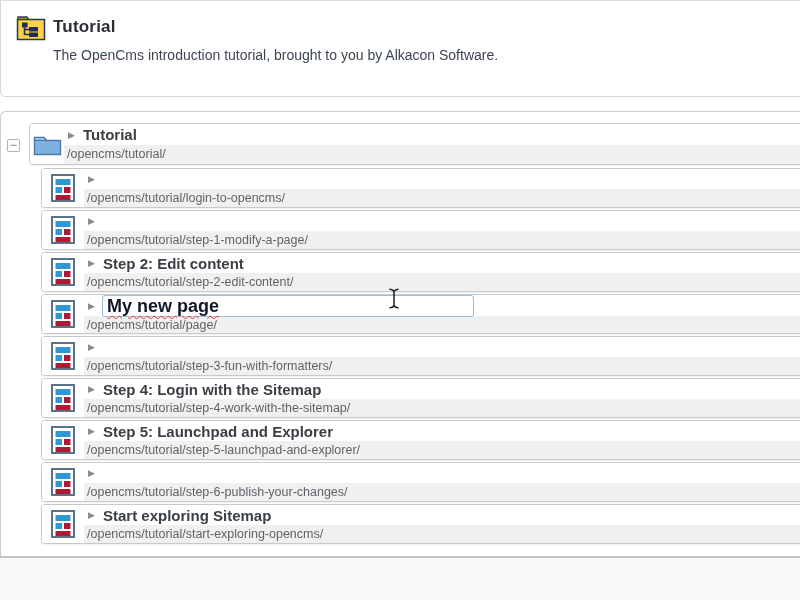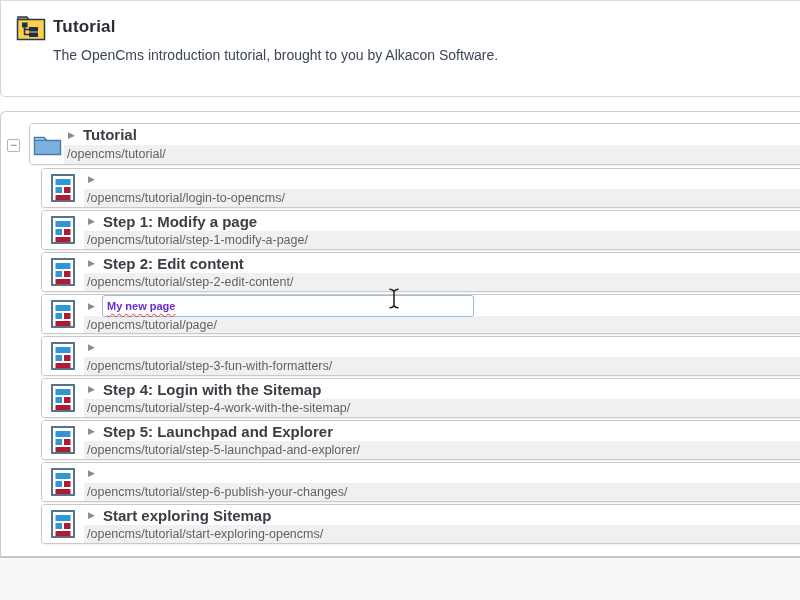--- a/index.html
+++ b/index.html
@@ -90,21 +90,21 @@
     white-space:nowrap;
   }
   
   .edit-input{
     margin-left:6px;margin-top:1px;width:372px;height:22px;
     background:#fff;border:1px solid #9dbdd9;border-radius:3px;
     box-sizing:border-box;display:flex;align-items:center;
     padding-left:4px;position:relative;z-index:2;
   }
   .edit-text{
-    font-size:11px;font-weight:600;color:#6d28d9;
+    font-size:18px;font-weight:600;color:#0f172a;
     text-decoration:underline wavy #e03c31 1px;
     text-underline-offset:3px;white-space:nowrap;
   }
   .cursor-ibeam{position:absolute;left:388px;top:288px;z-index:5;}
 </style>
 </head>
 <body>
 
 <div class="header-card">
   <span class="header-icon">
@@ -164,21 +164,20 @@
         <rect x="1" y="1" width="22" height="26" fill="#ffffff" stroke="#5a7288" stroke-width="2"></rect>
         <rect x="4.5" y="5" width="15" height="6" fill="#2e97d5"></rect>
         <rect x="4.5" y="13" width="6.5" height="6" fill="#2e97d5"></rect>
         <rect x="13" y="13" width="6.5" height="6" fill="#ad1b35"></rect>
         <rect x="4.5" y="21" width="15" height="5" fill="#ad1b35"></rect>
       </svg>
     </div>
     <div class="row-body">
       <div class="title-line">
         <span class="tri">▶</span>
-        <span class="row-title">Step 1: Modify a page</span>
       </div>
       <div class="row-path">/opencms/tutorial/step-1-modify-a-page/</div>
     </div>
   </div>
 
   <div class="row" style="top: 140px;">
     <div class="row-icon">
       <svg width="24" height="28" viewBox="0 0 24 28">
         <rect x="1" y="1" width="22" height="26" fill="#ffffff" stroke="#5a7288" stroke-width="2"></rect>
         <rect x="4.5" y="5" width="15" height="6" fill="#2e97d5"></rect>

